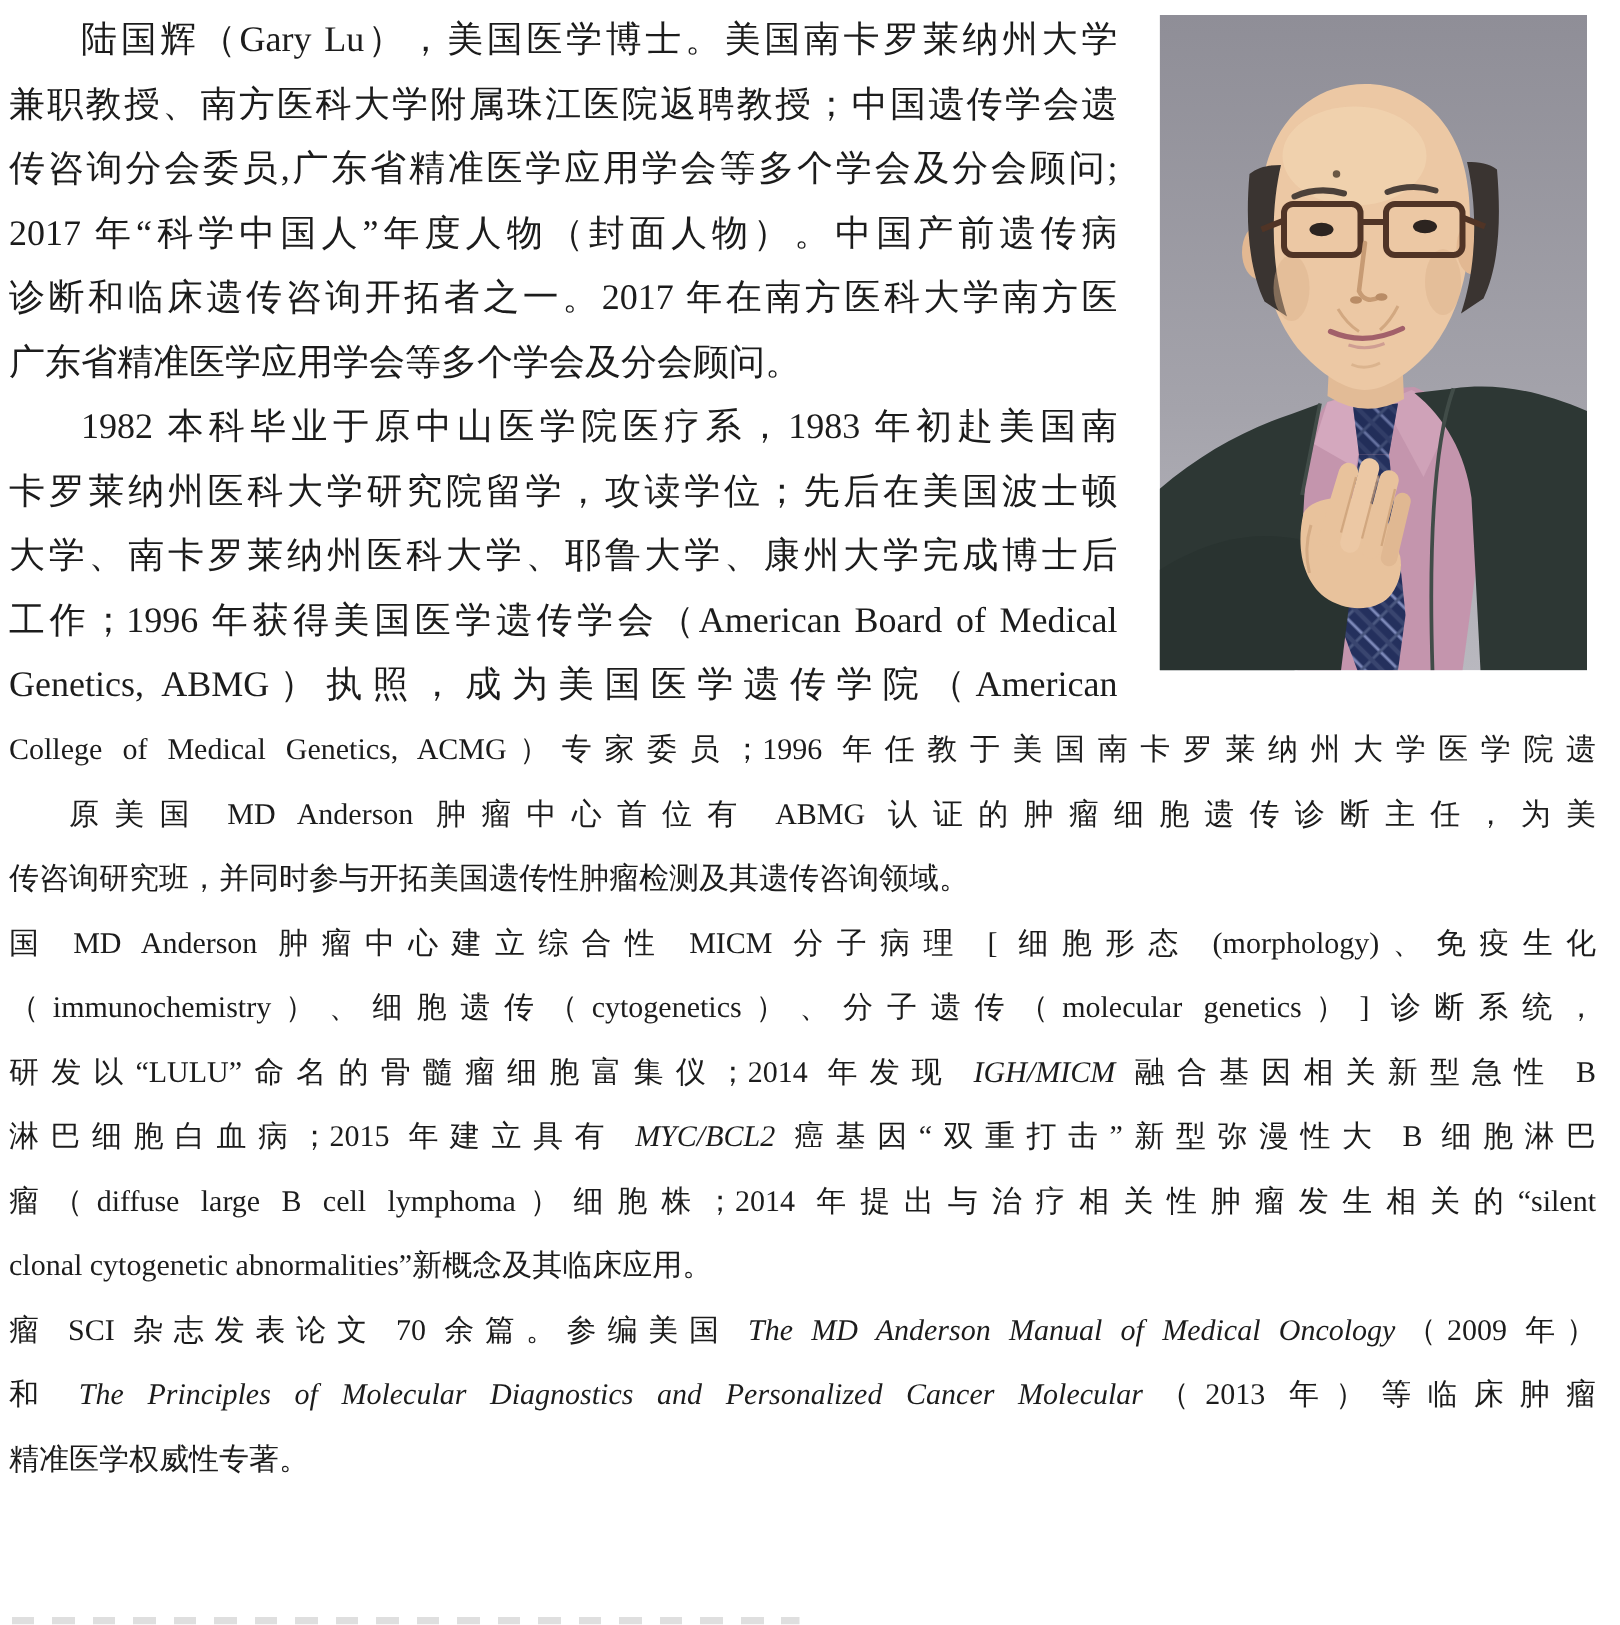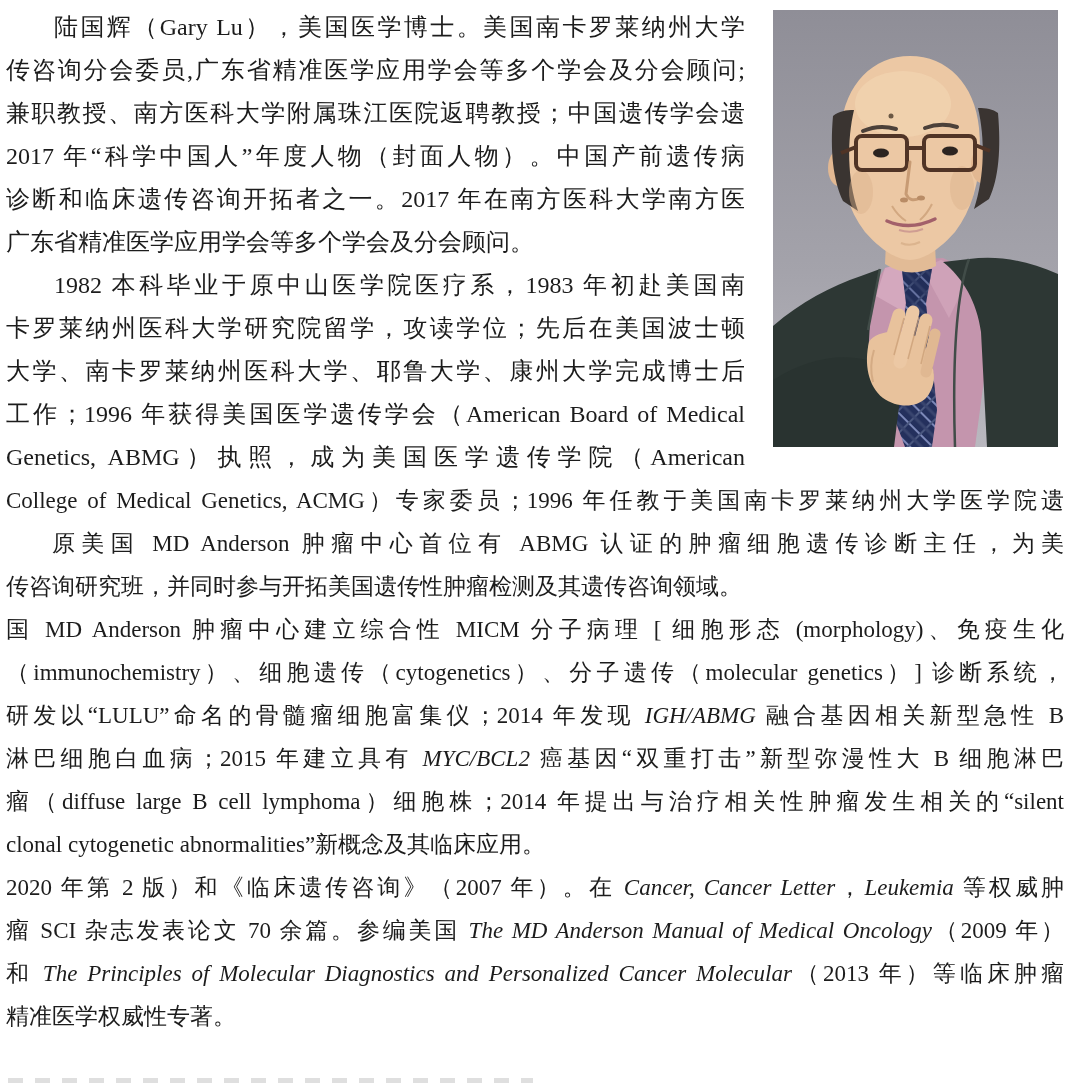--- a/index.html
+++ b/index.html
@@ -6,56 +6,55 @@
   body{
     width:1080px;height:1083px;background:#ffffff;overflow:hidden;position:relative;
     font-family:"Liberation Serif","DejaVu Serif",serif;color:#1c1c1c;
   }
   .text-block{position:absolute;top:6px;left:6px;width:1058px;}
   .line{
     height:43px;line-height:43px;overflow:hidden;white-space:nowrap;
     text-align:justify;text-align-last:justify;white-space:normal;
   }
   .narrow{width:739px;font-size:24px;}
-  .full{width:1058px;font-size:23px;}
+  .full{width:1058px;font-size:20px;}
   .indent{text-indent:2em;}
   .pend{text-align-last:left;}
   .it{font-style:italic;}
   .photo-frame{position:absolute;left:773px;top:10px;width:285px;height:437px;overflow:hidden;}
   .photo-frame svg{display:block;}
   .cutoff-strip{
     position:absolute;left:8px;top:1078px;width:525px;height:5px;opacity:.5;
     background:repeating-linear-gradient(90deg,#bfbfbf 0 15px,#ffffff 15px 27px);
   }
 </style>
 </head>
 <body>
 
 <div class="text-block">
   <div class="line narrow indent"><span>陆国辉（Gary Lu），美国医学博士。美国南卡罗莱纳州大学</span></div>
+  <div class="line narrow"><span>兼职教授、南方医科大学附属珠江医院返聘教授；中国遗传学会遗</span></div>
   <div class="line narrow"><span>传咨询分会委员,广东省精准医学应用学会等多个学会及分会顾问;</span></div>
-  <div class="line narrow"><span>兼职教授、南方医科大学附属珠江医院返聘教授；中国遗传学会遗</span></div>
   <div class="line narrow"><span>2017 年“科学中国人”年度人物（封面人物）。中国产前遗传病</span></div>
   <div class="line narrow"><span>诊断和临床遗传咨询开拓者之一。2017 年在南方医科大学南方医</span></div>
   <div class="line narrow pend"><span>广东省精准医学应用学会等多个学会及分会顾问。</span></div>
   <div class="line narrow indent"><span>1982 本科毕业于原中山医学院医疗系，1983 年初赴美国南</span></div>
   <div class="line narrow"><span>卡罗莱纳州医科大学研究院留学，攻读学位；先后在美国波士顿</span></div>
   <div class="line narrow"><span>大学、南卡罗莱纳州医科大学、耶鲁大学、康州大学完成博士后</span></div>
   <div class="line narrow"><span>工作；1996 年获得美国医学遗传学会（American Board of Medical</span></div>
   <div class="line narrow"><span>Genetics, ABMG）执照，成为美国医学遗传学院（American</span></div>
   <div class="line full"><span>College of Medical Genetics, ACMG）专家委员；1996 年任教于美国南卡罗莱纳州大学医学院遗</span></div>
   <div class="line full indent"><span>原美国 MD Anderson 肿瘤中心首位有 ABMG 认证的肿瘤细胞遗传诊断主任，为美</span></div>
   <div class="line full pend"><span>传咨询研究班，并同时参与开拓美国遗传性肿瘤检测及其遗传咨询领域。</span></div>
   <div class="line full"><span>国 MD Anderson 肿瘤中心建立综合性 MICM 分子病理 [ 细胞形态 (morphology)、免疫生化</span></div>
   <div class="line full"><span>（immunochemistry）、细胞遗传（cytogenetics）、分子遗传（molecular genetics）] 诊断系统，</span></div>
-  <div class="line full"><span>研发以“LULU”命名的骨髓瘤细胞富集仪；2014 年发现 </span><span class="it">IGH/ABMG</span><span> 融合基因相关新型急性 B</span></div>
+  <div class="line full"><span>研发以“LULU”命名的骨髓瘤细胞富集仪；2014 年发现 </span><span class="it">IGH/MICM</span><span> 融合基因相关新型急性 B</span></div>
   <div class="line full"><span>淋巴细胞白血病；2015 年建立具有 </span><span class="it">MYC/BCL2</span><span> 癌基因“双重打击”新型弥漫性大 B 细胞淋巴</span></div>
   <div class="line full"><span>瘤（diffuse large B cell lymphoma）细胞株；2014 年提出与治疗相关性肿瘤发生相关的“silent</span></div>
   <div class="line full pend"><span>clonal cytogenetic abnormalities”新概念及其临床应用。</span></div>
-  <div class="line full"><span>2020 年第 2 版）和《临床遗传咨询》（2007 年）。在 </span><span class="it">Cancer, Cancer Letter</span><span>，</span><span class="it">Leukemia</span><span> 等权威肿</span></div>
   <div class="line full"><span>瘤 SCI 杂志发表论文 70 余篇。参编美国 </span><span class="it">The MD Anderson Manual of Medical Oncology</span><span>（2009 年）</span></div>
   <div class="line full"><span>和 </span><span class="it">The Principles of Molecular Diagnostics and Personalized Cancer Molecular</span><span>（2013 年）等临床肿瘤</span></div>
   <div class="line full pend"><span>精准医学权威性专著。</span></div>
 </div>
 
 <div class="photo-frame">
   <svg width="285" height="437" viewBox="0 0 285 437" xmlns="http://www.w3.org/2000/svg">
     <defs>
       <linearGradient id="bgGrad" x1="0" y1="0" x2="0" y2="1">
         <stop offset="0" stop-color="#8f8e97"></stop>

